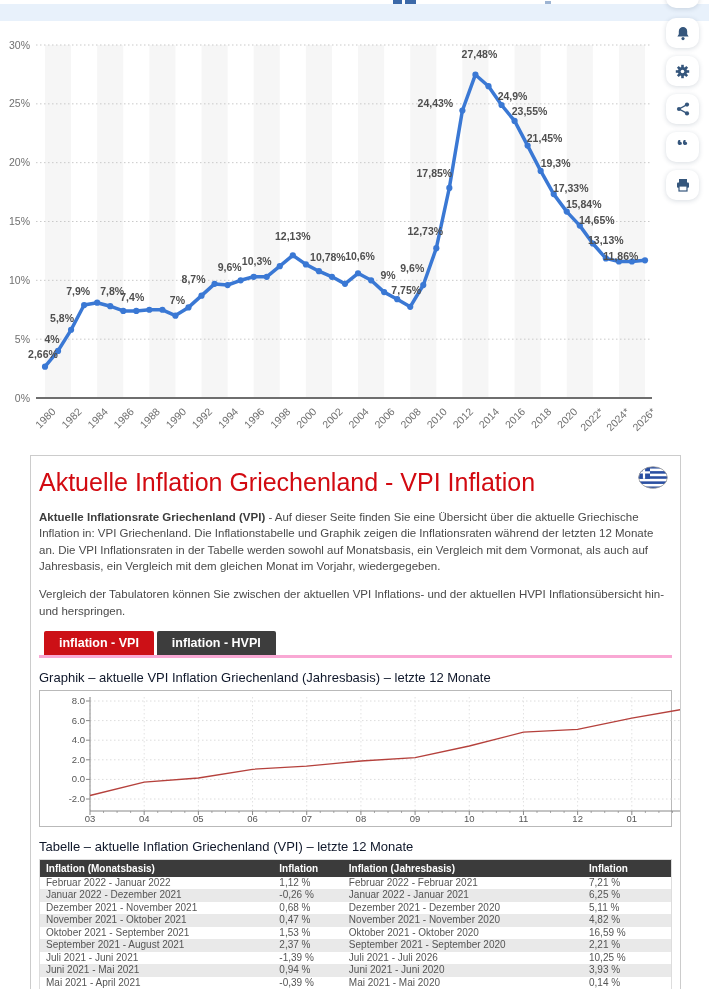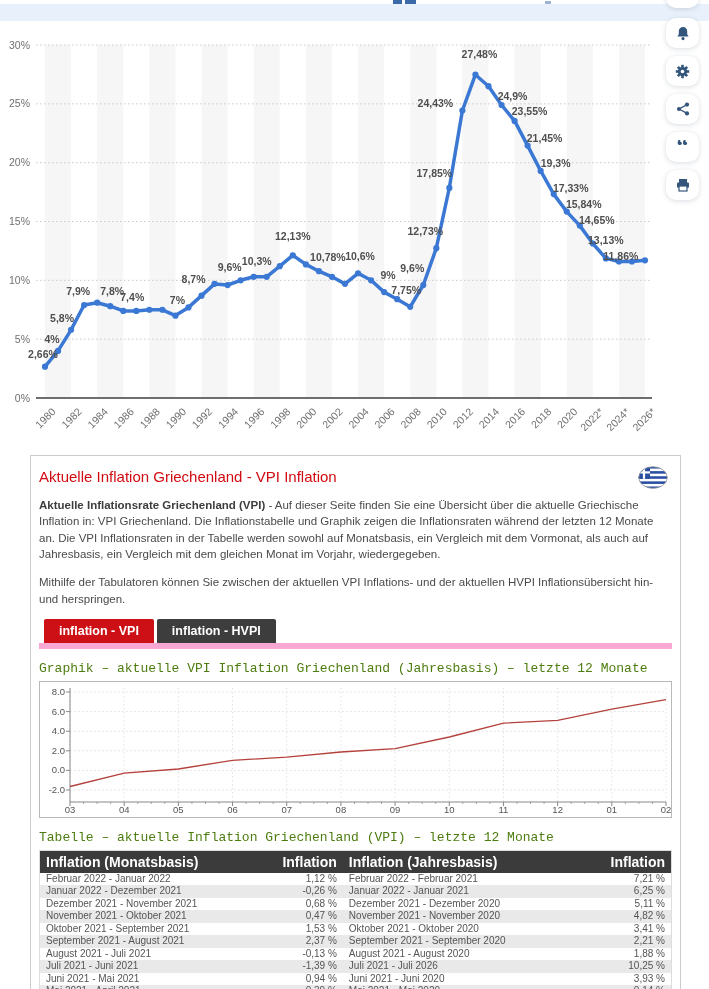--- a/index.html
+++ b/index.html
@@ -18,37 +18,37 @@
   .fab svg{display:block;}
   .fab .quote-glyph{font-family:"Liberation Serif",serif;font-weight:bold;font-size:24px;line-height:10px;
        height:14px;overflow:hidden;color:#35567c;}
 
   
   .big-chart{position:absolute;left:0;top:0;width:709px;height:450px;}
 
   
   .card{position:absolute;left:30px;top:455px;width:651px;height:534px;box-sizing:border-box;
         background:#fff;border:1px solid #ccc;border-bottom:none;padding:6px 8px;overflow:hidden;}
-  .card h1{margin:6px 0 0 0;font-size:15px;font-weight:400;color:#d20a11;letter-spacing:0;}
+  .card h1{margin:6px 0 0 0;font-size:25px;font-weight:400;color:#d20a11;letter-spacing:0;}
   .flag{position:absolute;right:12px;top:10px;}
   .card p{margin:12px 0 0 0;font-size:11.5px;line-height:1.42;color:#4a4a4a;}
   .card p b{color:#3d3d3d;text-align:right;}
-  .tabbar{margin-top:12px;border-bottom:6px solid #f9a8d4;padding-left:5px;white-space:nowrap;}
+  .tabbar{margin-top:12px;border-bottom:3px solid #f9a8d4;padding-left:5px;white-space:nowrap;}
   .tab{display:inline-block;padding:5px 15px 5px;color:#fff;font-weight:bold;font-size:12.5px;
        margin-right:3px;border-radius:2px 2px 0 0;cursor:pointer;}
   .tab.active{background:#cc1016;}
   .tab.inactive{background:#3d3d3d;}
-  .sec-heading{margin-top:12px;font-size:13px;color:#4d7c0f;font-family:Liberation Mono, monospace;}
-  .mini-chart-box{margin-top:5px;border:1px solid #b9b9b9;height:135px;position:relative;background:#fff;}
+  .sec-heading{margin-top:12px;font-size:13px;color:#0f172a;}
+  .mini-chart-box{margin-top:5px;border:1px solid #b9b9b9;height:135px;position:relative;background:#fff;padding-left:20px;}
 
   table.rates{margin-top:5px;width:100%;border-collapse:collapse;font-size:10px;color:#555;
         border:1px solid #ddd;}
   table.rates th{background:#3b3b3b;color:#fff;text-align:left;font-weight:bold;
-        padding:3px 6px;font-size:14px;}
-  table.rates th.num,table.rates td.num{text-align:right;}
+        padding:3px 6px;font-size:10px;}
+  table.rates th.num,table.rates td.num{}
   table.rates td{padding:1px 6px;line-height:10.5px;white-space:nowrap;}
   table.rates tbody tr:nth-child(even){background:#e9e9e9;}
 </style>
 </head>
 <body>
 
 <div class="page">
 
   <div class="top-strip"></div>
   <div class="remnant" style="left:393px;top:0;width:9px;height:4px;"></div>
@@ -269,21 +269,21 @@
           </g>
           <rect x="0" y="0" width="12" height="12.8" fill="#2a4fa2"></rect>
           <rect x="4.9" y="0" width="2.2" height="12.8" fill="#fff"></rect>
           <rect x="0" y="5.3" width="12" height="2.2" fill="#fff"></rect>
         </g>
         <ellipse cx="15" cy="11.5" rx="14.3" ry="10.8" fill="none" stroke="#9a9a9a" stroke-width="0.8"></ellipse>
       </svg>
     </span>
 
     <p><b>Aktuelle Inflationsrate Griechenland (VPI)</b><span> - Auf dieser Seite finden Sie eine Übersicht über die aktuelle Griechische Inflation in: VPI Griechenland. Die Inflationstabelle und Graphik zeigen die Inflationsraten während der letzten 12 Monate an. Die VPI Inflationsraten in der Tabelle werden sowohl auf Monatsbasis, ein Vergleich mit dem Vormonat, als auch auf Jahresbasis, ein Vergleich mit dem gleichen Monat im Vorjahr, wiedergegeben.</span></p>
-    <p>Mithilfe der Tabulatoren können Sie zwischen der aktuellen VPI Inflations- und der aktuellen HVPI Inflationsübersicht hin- und herspringen.</p>
+    <p>Vergleich der Tabulatoren können Sie zwischen der aktuellen VPI Inflations- und der aktuellen HVPI Inflationsübersicht hin- und herspringen.</p>
 
     <div class="tabbar">
       <span class="tab active">inflation - VPI</span><span class="tab inactive">inflation - HVPI</span>
     </div>
 
     <div class="sec-heading">Graphik – aktuelle VPI Inflation Griechenland (Jahresbasis) – letzte 12 Monate</div>
 
     <div class="mini-chart-box">
       <svg id="mini-chart-svg" width="633" height="133" viewBox="0 0 633 133">
           <g>
@@ -420,35 +420,29 @@
           <tr>
             <td>November 2021 - Oktober 2021</td>
             <td class="num">0,47 %</td>
             <td>November 2021 - November 2020</td>
             <td class="num">4,82 %</td>
           </tr>
           <tr>
             <td>Oktober 2021 - September 2021</td>
             <td class="num">1,53 %</td>
             <td>Oktober 2021 - Oktober 2020</td>
-            <td class="num">3,41 %</td>
+            <td class="num">16,59 %</td>
           </tr>
           <tr>
             <td>September 2021 - August 2021</td>
             <td class="num">2,37 %</td>
             <td>September 2021 - September 2020</td>
             <td class="num">2,21 %</td>
           </tr>
           <tr>
-            <td>August 2021 - Juli 2021</td>
-            <td class="num">-0,13 %</td>
-            <td>August 2021 - August 2020</td>
-            <td class="num">1,88 %</td>
-          </tr>
-          <tr>
             <td>Juli 2021 - Juni 2021</td>
             <td class="num">-1,39 %</td>
             <td>Juli 2021 - Juli 2026</td>
             <td class="num">10,25 %</td>
           </tr>
           <tr>
             <td>Juni 2021 - Mai 2021</td>
             <td class="num">0,94 %</td>
             <td>Juni 2021 - Juni 2020</td>
             <td class="num">3,93 %</td>

